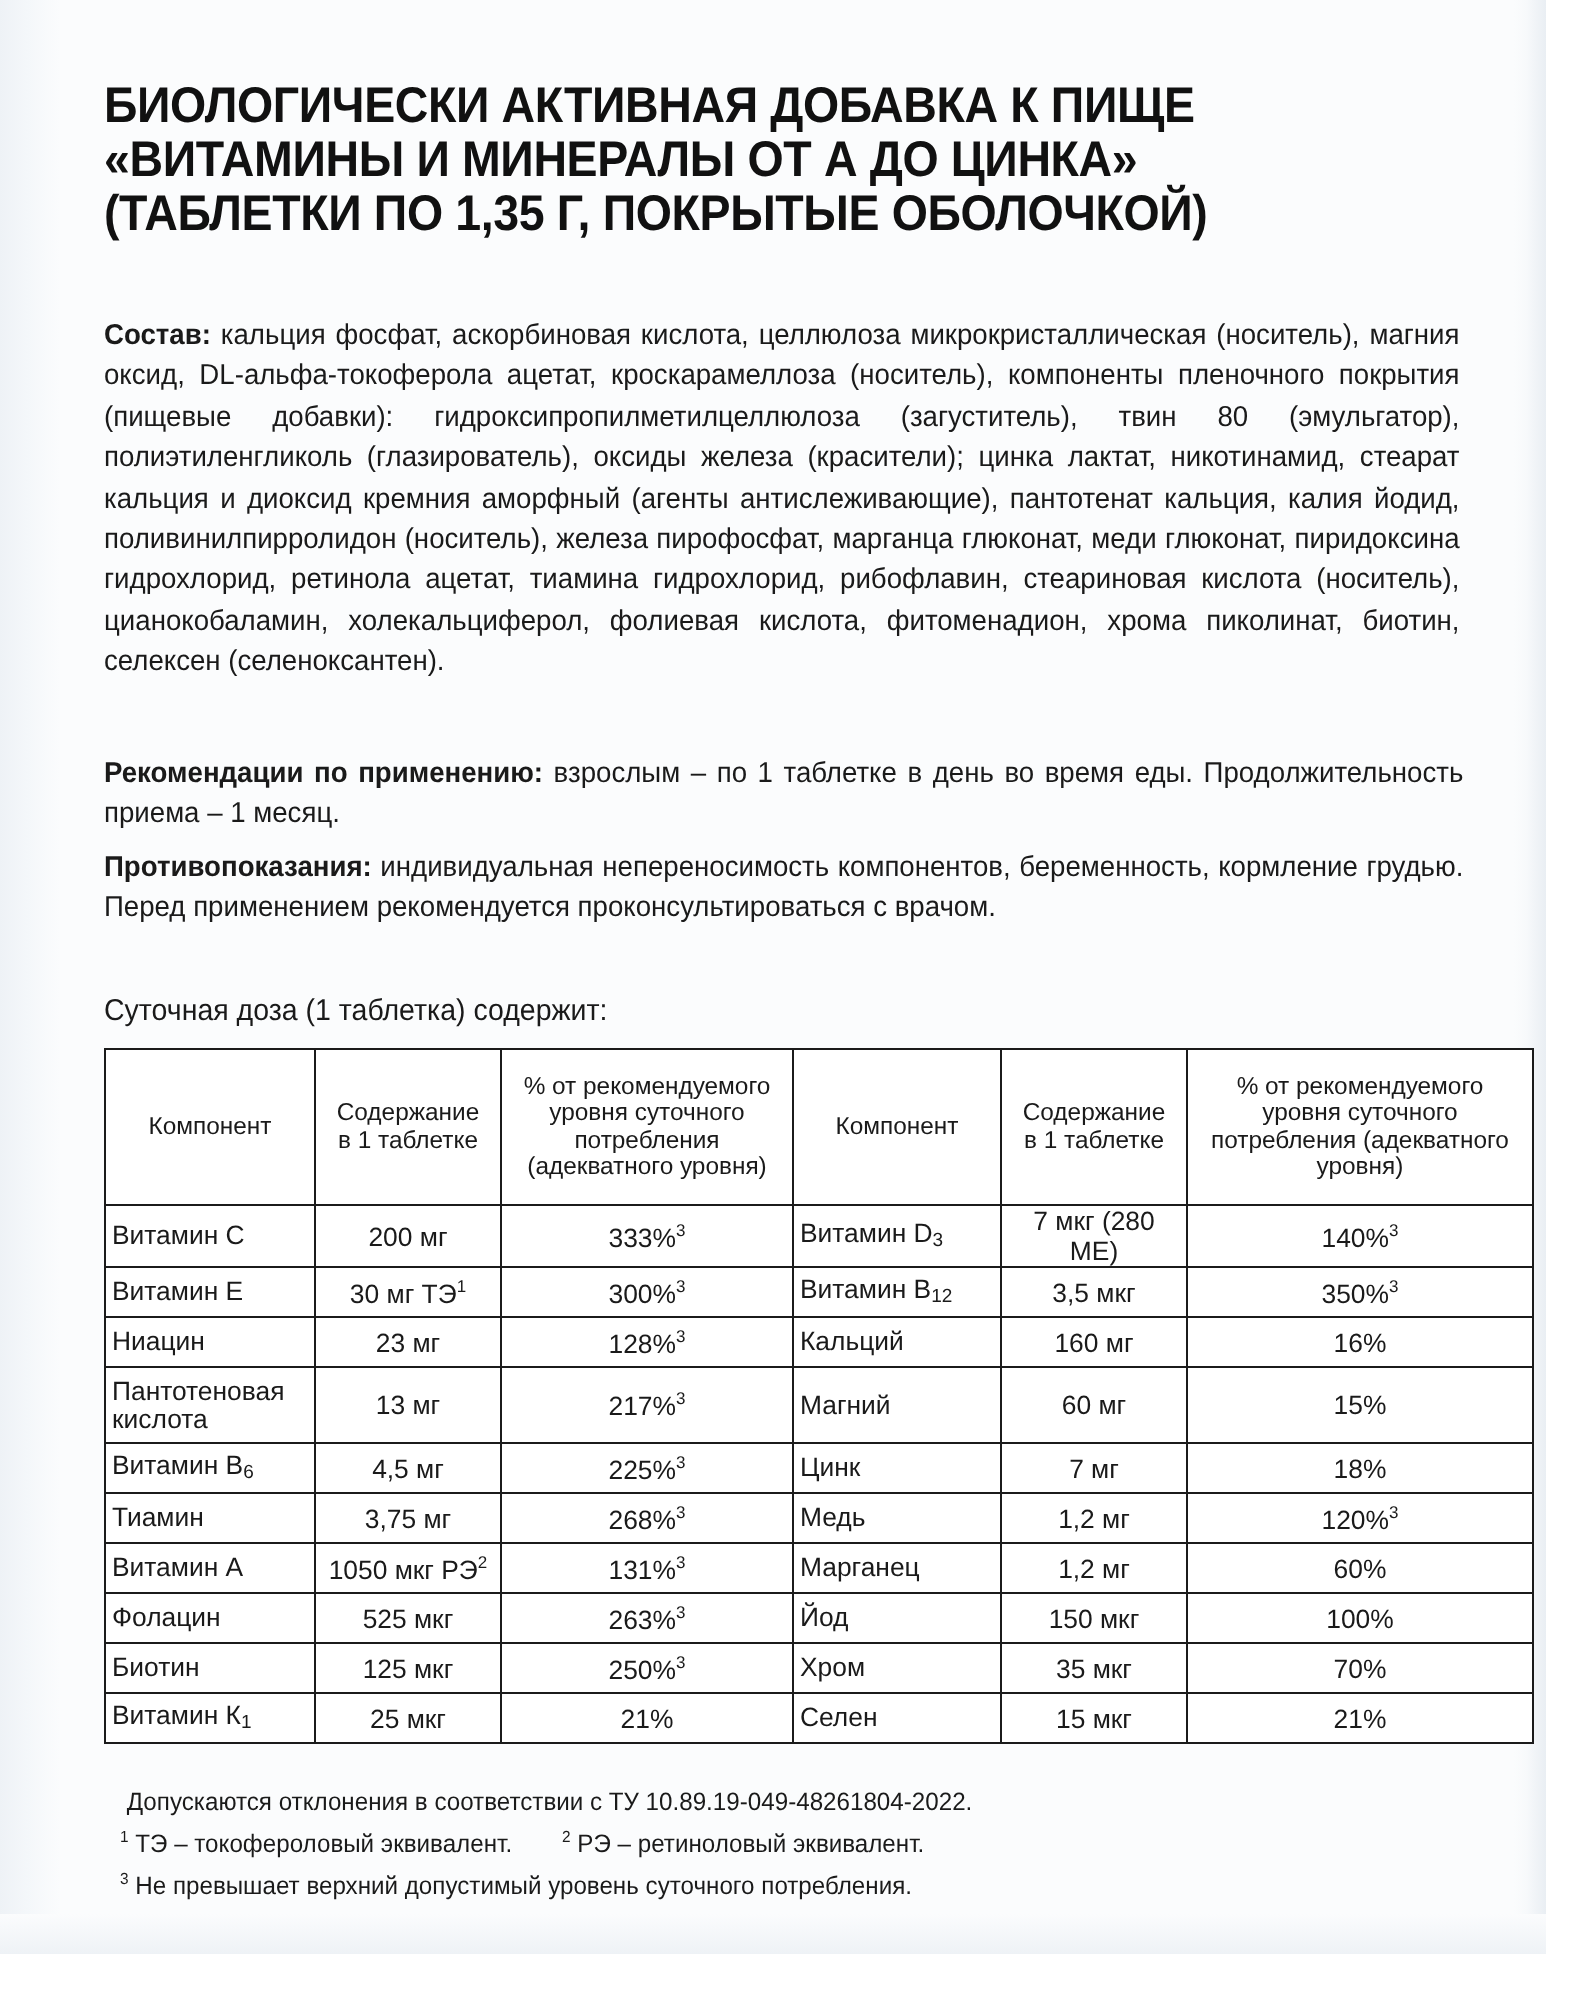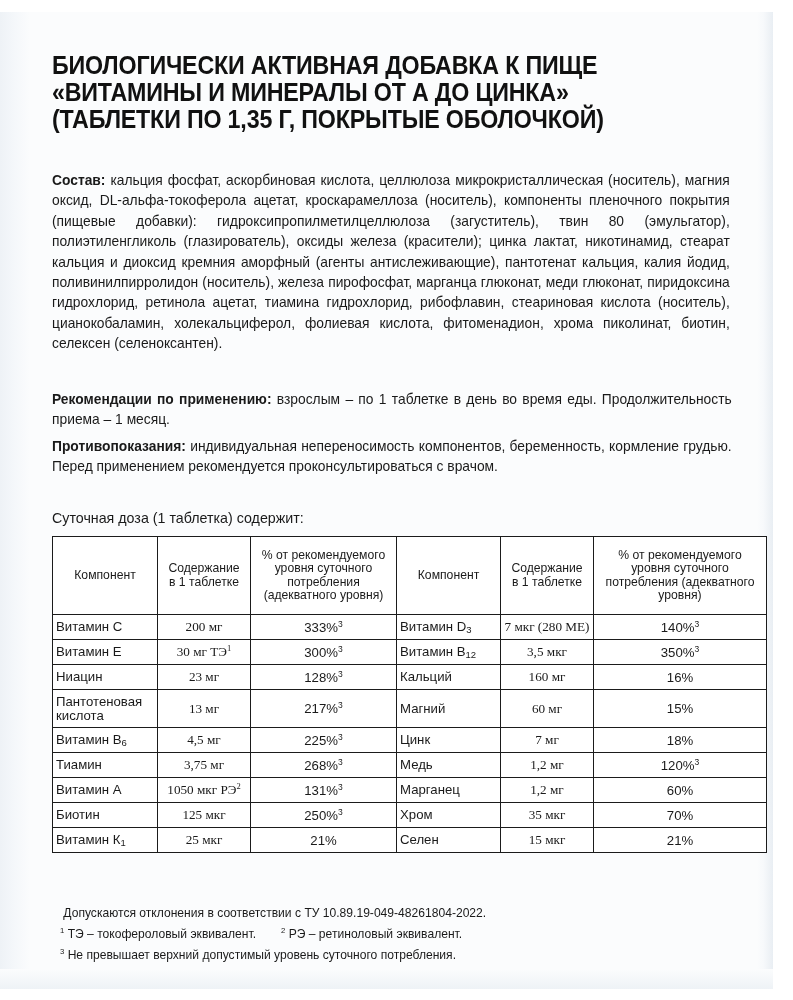--- a/index.html
+++ b/index.html
@@ -3,21 +3,21 @@
 <meta charset="utf-8">
 <style>
   * { margin:0; padding:0; box-sizing:border-box; }
   html, body {
     width:793px; height:1000px;
     background:#ffffff;
     font-family:"Liberation Sans", sans-serif;
   }
   #label {
     position:absolute;
-    left:0; top:12px;
+    left:0; top:0;
     width:773px; height:977px;
     background:#fbfcfd;
     overflow:hidden;
   }
   
   #edge-left {
     position:absolute; left:0; top:0; width:30px; height:977px;
     background:linear-gradient(to right,#eef2f6 0%,#f4f7fa 45%,#fbfcfd 100%);
   }
   #edge-right {
@@ -91,21 +91,21 @@
     padding:4px 3px;
     height:78px;
   }
   th.pct, td.pct {
     color:#be1e37;
     text-align:center;
   }
   th.comp { text-align:center; padding-left:6px; }
   th.cont { text-align:center; line-height:14px; }
   td.comp { text-align:left; padding-left:6px; line-height:14px; }
-  td.cont { text-align:center;font-family:Liberation Serif, serif; }
+  td.cont { text-align:center; }
   td.datarow { height:25px; }
   td.tall { height:38px; }
   sup { font-size:8.5px; vertical-align:super; }
   sub { font-size:9.5px; vertical-align:baseline; position:relative; top:2px; }
 
   .footnotes {
     position:absolute;
     left:60px; top:892px; width:700px;
     font-size:12.6px;
     line-height:18px;
@@ -215,20 +215,28 @@
           </tr>
           <tr>
             <td class="comp datarow">Витамин А</td>
             <td class="cont datarow">1050 мкг РЭ<sup>2</sup></td>
             <td class="pct datarow">131%<sup>3</sup></td>
             <td class="comp datarow">Марганец</td>
             <td class="cont datarow">1,2 мг</td>
             <td class="pct datarow">60%</td>
           </tr>
           <tr>
+            <td class="comp datarow">Фолацин</td>
+            <td class="cont datarow">525 мкг</td>
+            <td class="pct datarow">263%<sup>3</sup></td>
+            <td class="comp datarow">Йод</td>
+            <td class="cont datarow">150 мкг</td>
+            <td class="pct datarow">100%</td>
+          </tr>
+          <tr>
             <td class="comp datarow">Биотин</td>
             <td class="cont datarow">125 мкг</td>
             <td class="pct datarow">250%<sup>3</sup></td>
             <td class="comp datarow">Хром</td>
             <td class="cont datarow">35 мкг</td>
             <td class="pct datarow">70%</td>
           </tr>
           <tr>
             <td class="comp datarow">Витамин К<sub>1</sub></td>
             <td class="cont datarow">25 мкг</td>

